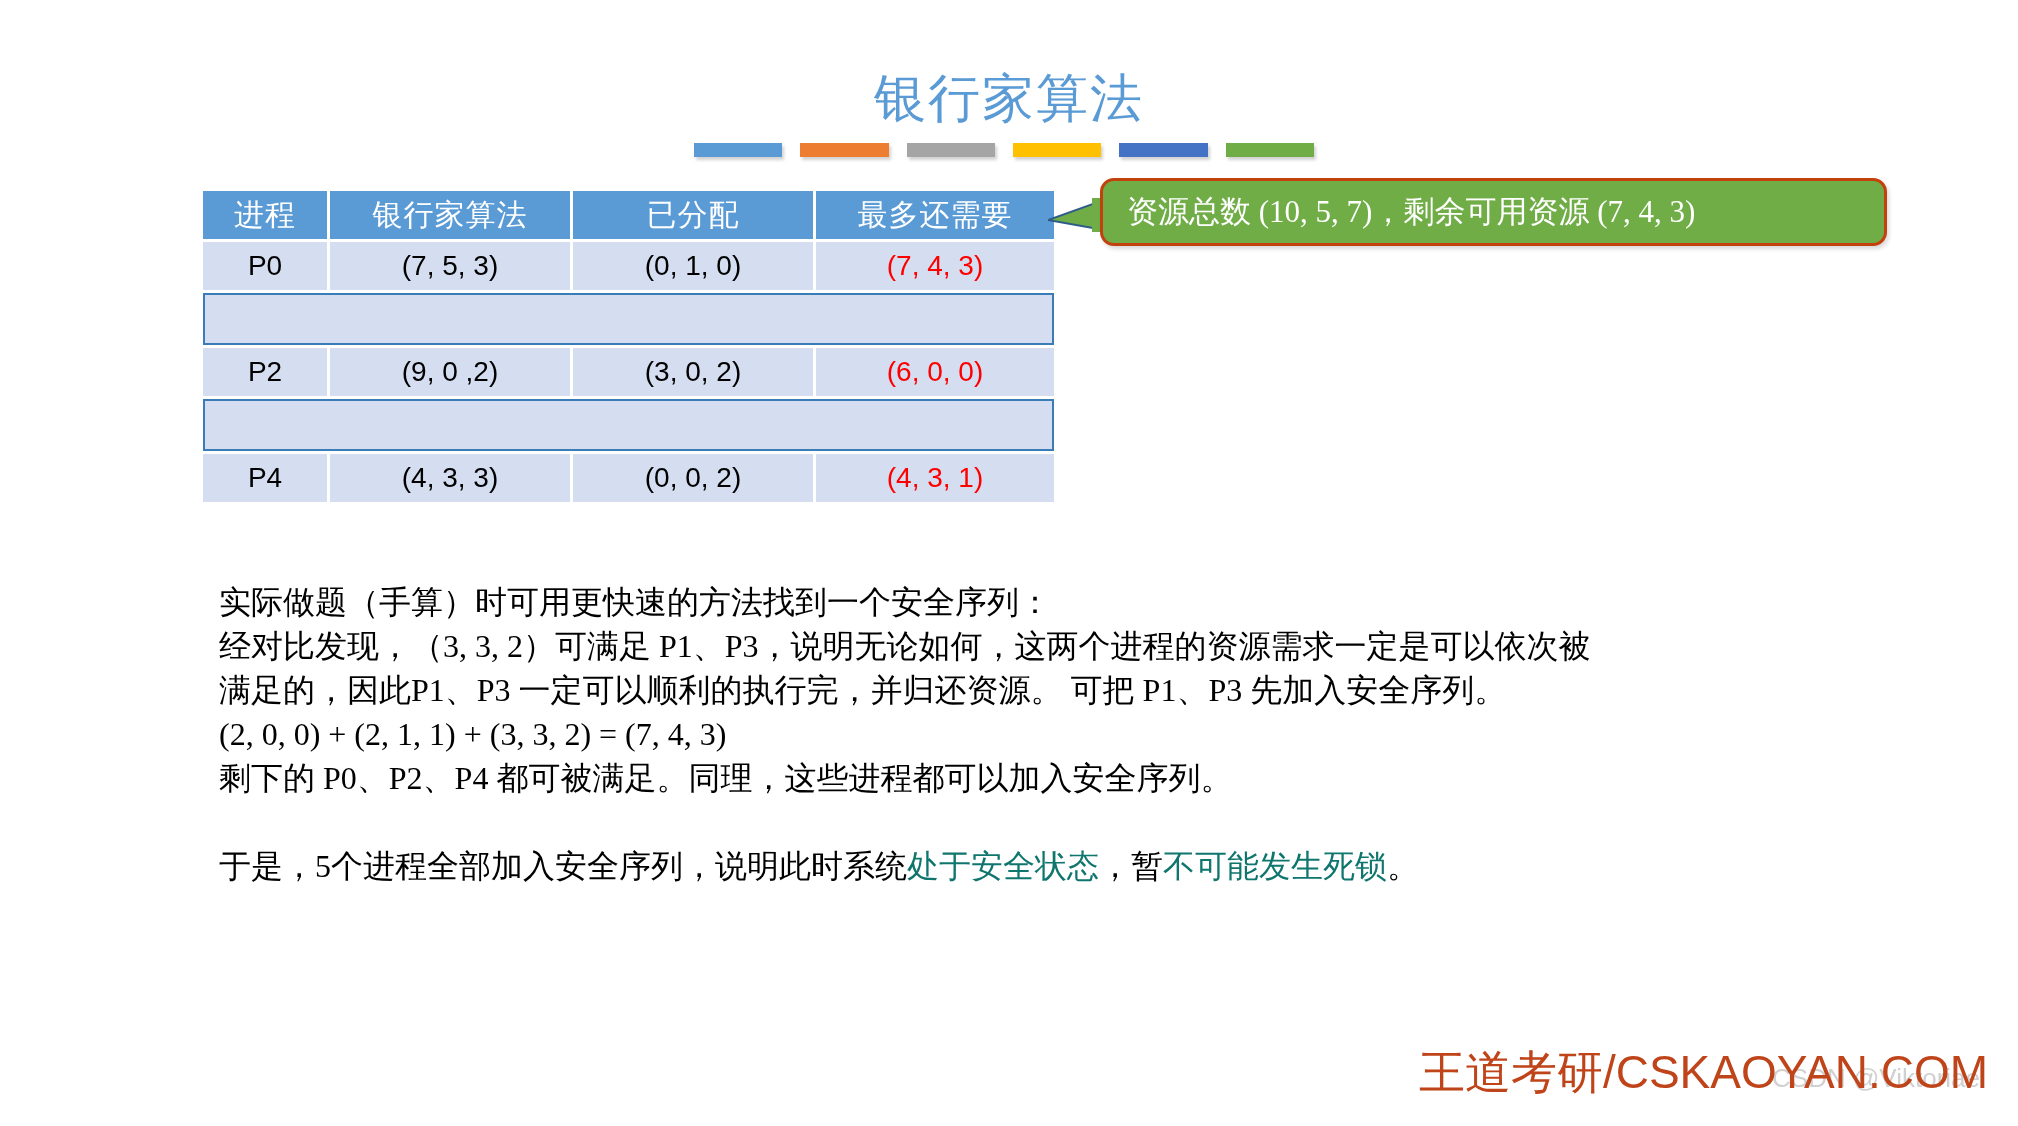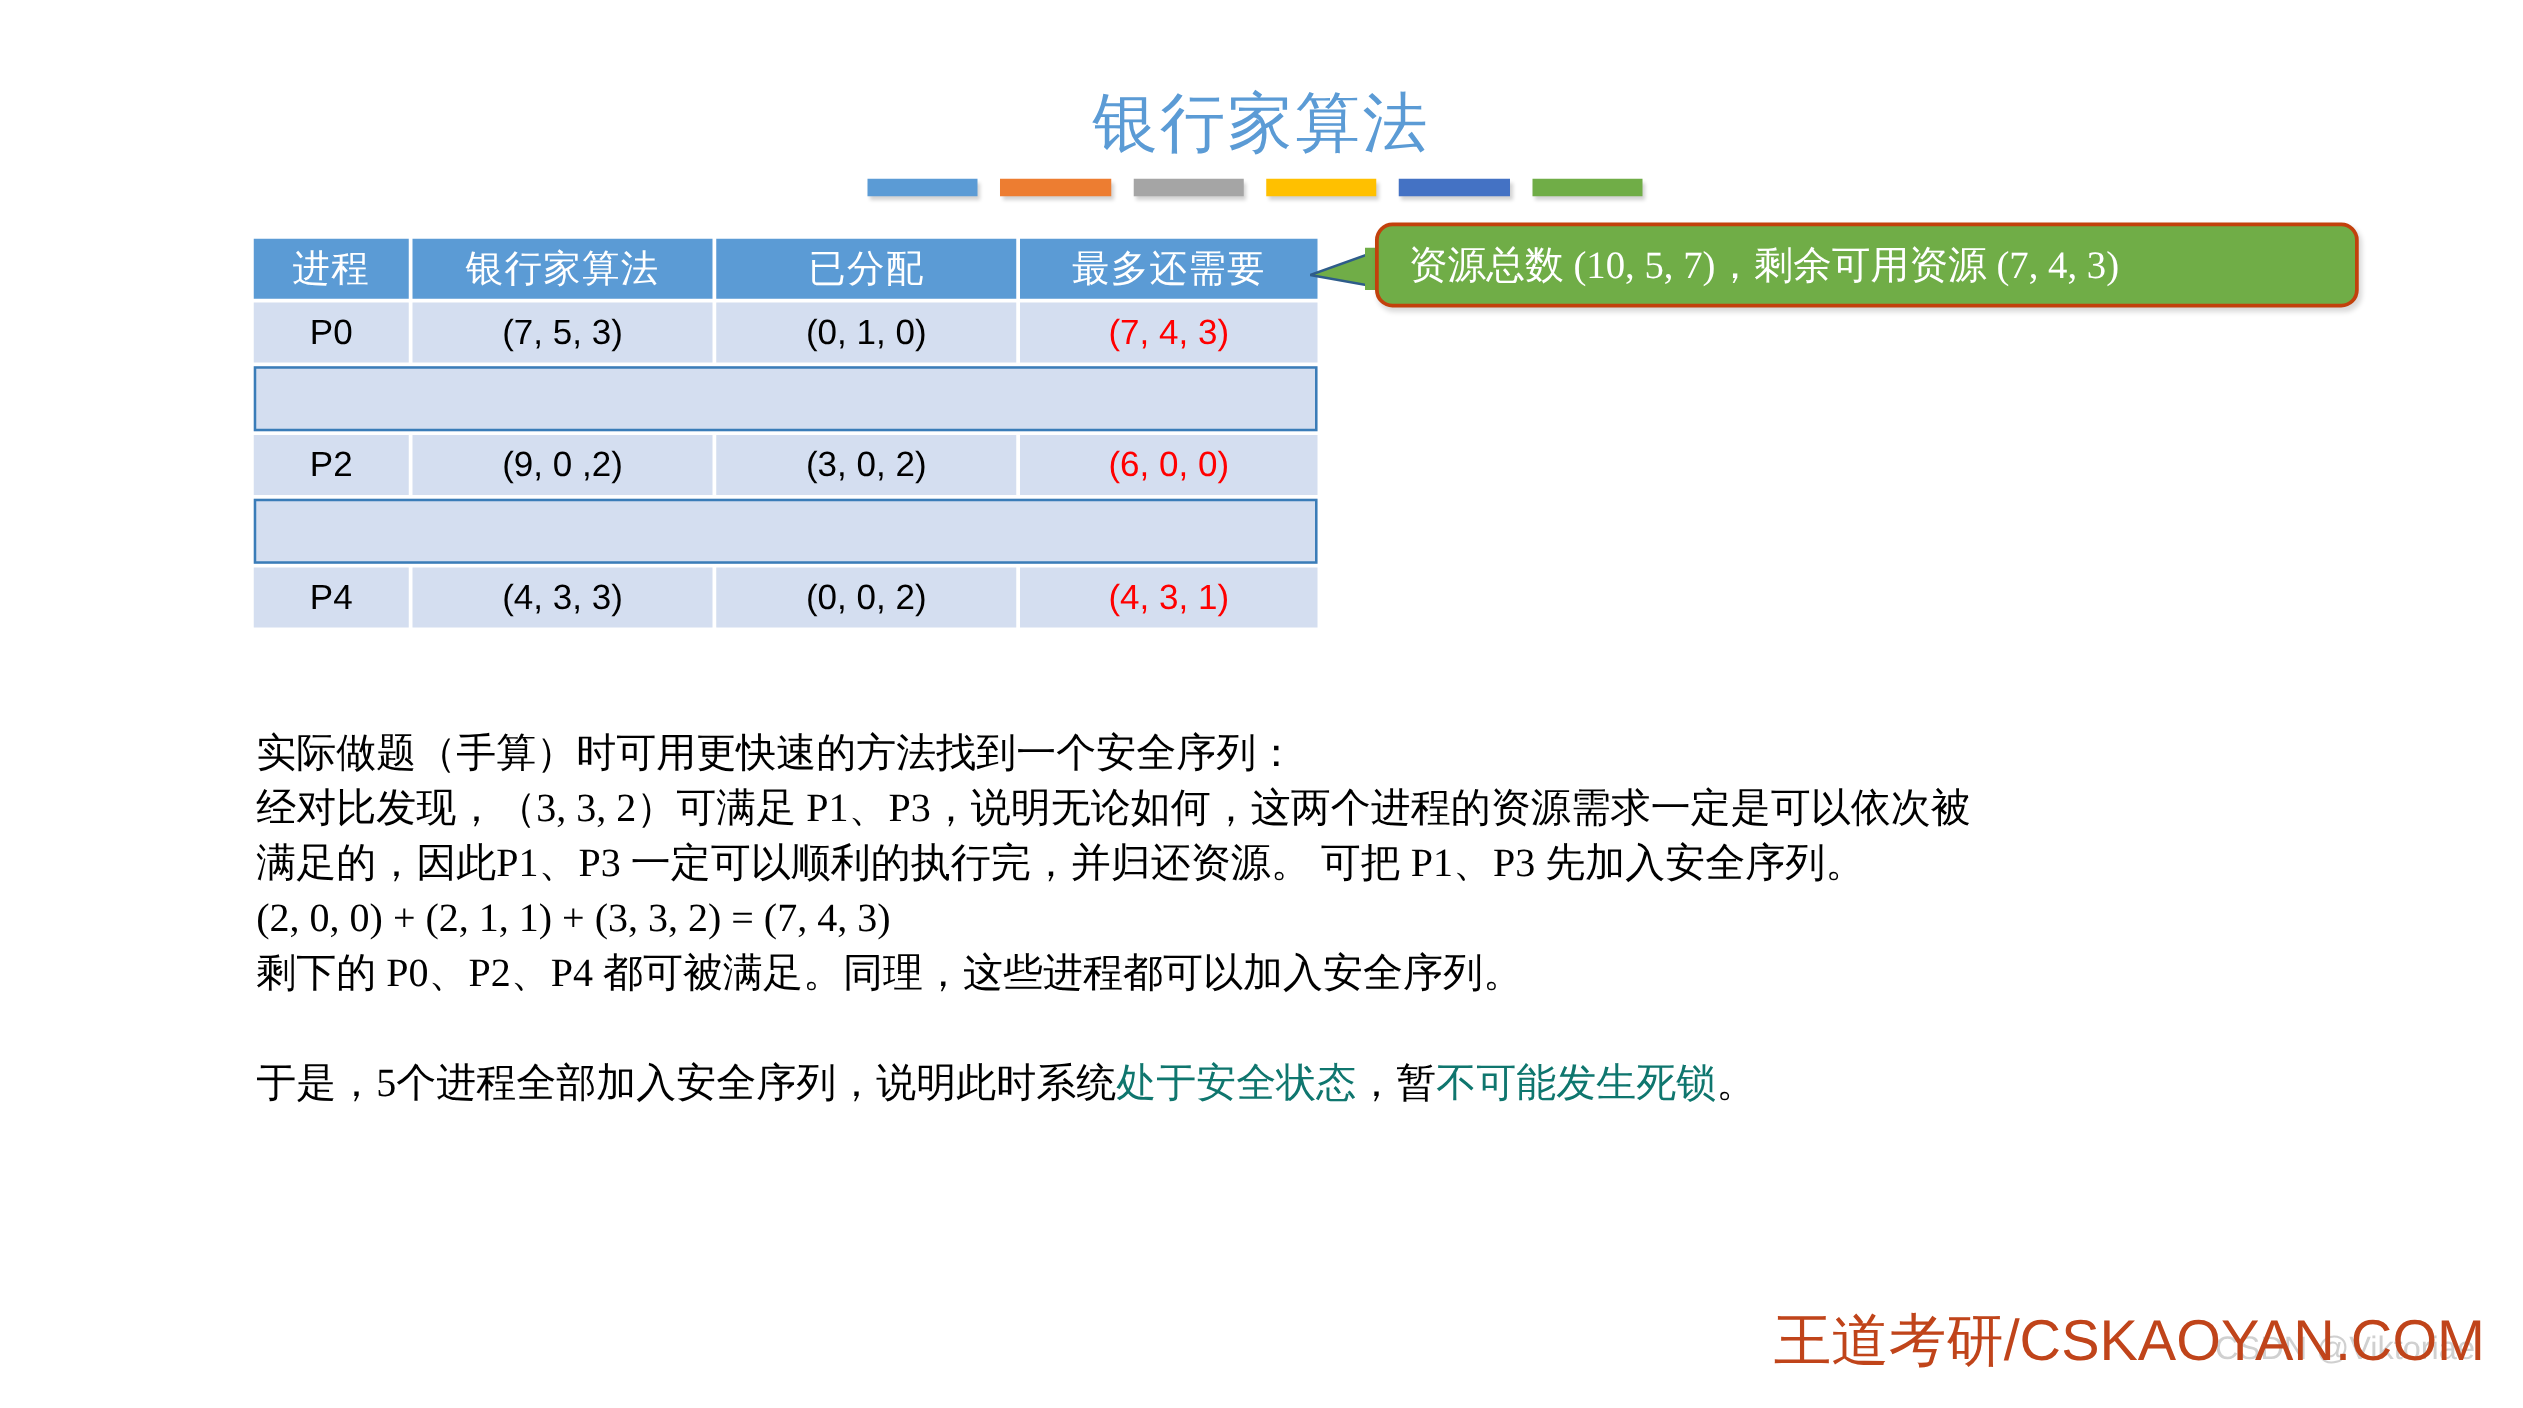--- a/index.html
+++ b/index.html
@@ -125,21 +125,21 @@
     position: absolute;
     left: 205px;
     top: 580px;
     width: 1740px;
     font-family: "Liberation Serif", "DejaVu Serif", serif;
     font-size: 32px;
     line-height: 44px;
     color: #000000;
     white-space: nowrap;
   }
-  #explanation .line { display: block; }
+  #explanation .line { display: block; margin-left: 14px; }
   #explanation .spacer { display: block; height: 44px; }
   .hl-red { color: #0f766e; }
 
   
   #brand-watermark {
     position: absolute;
     right: 30px;
     bottom: 22px;
     font-family: Liberation Sans, sans-serif;
     font-size: 46px;

